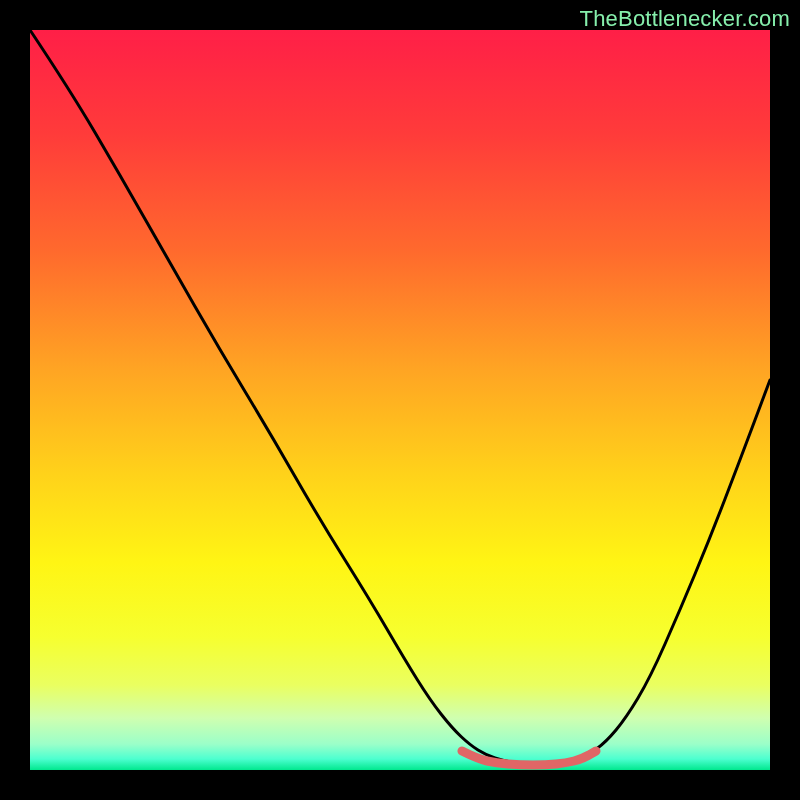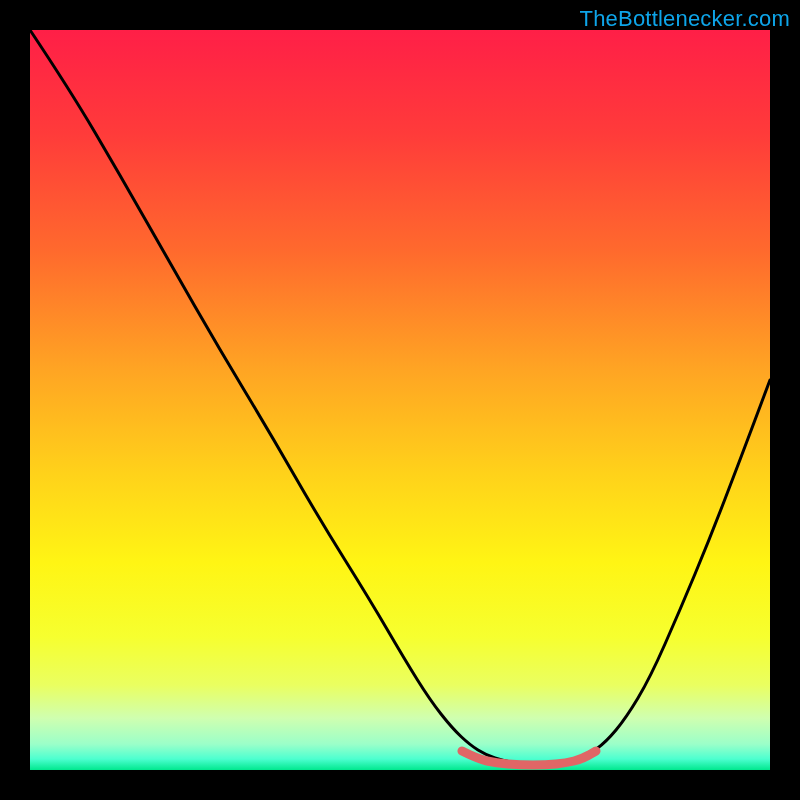--- a/index.html
+++ b/index.html
@@ -4,21 +4,21 @@
 <style>
   * { margin: 0; padding: 0; box-sizing: border-box; }
   html, body { width: 800px; height: 800px; overflow: hidden; background: #000; }
   .stage { position: relative; width: 800px; height: 800px; background: #000; }
   .watermark {
     position: absolute;
     top: 6px;
     right: 10px;
     font-family: Arial, Helvetica, sans-serif;
     font-size: 22px;
-    color: #0ea5e9;
+    color: #86efac;
     letter-spacing: 0.2px;
     z-index: 10;
     pointer-events: none;
   }
   svg { position: absolute; top: 0; left: 0; }
 </style>
 </head>
 <body>
 
 <div class="stage">

